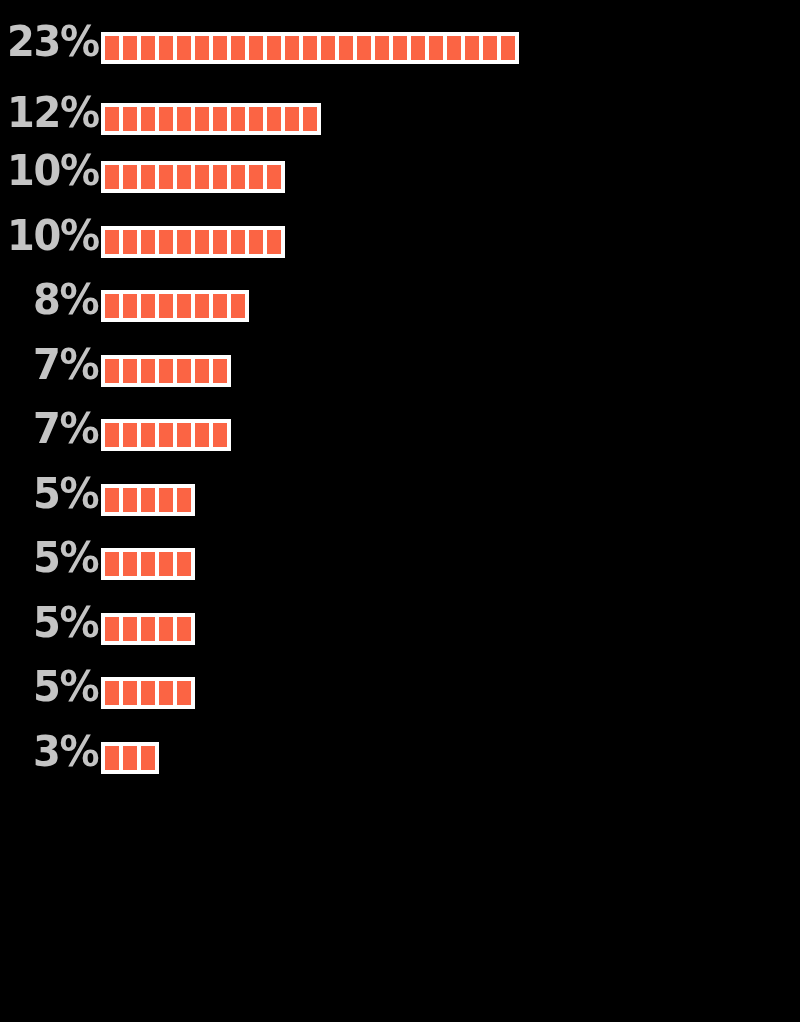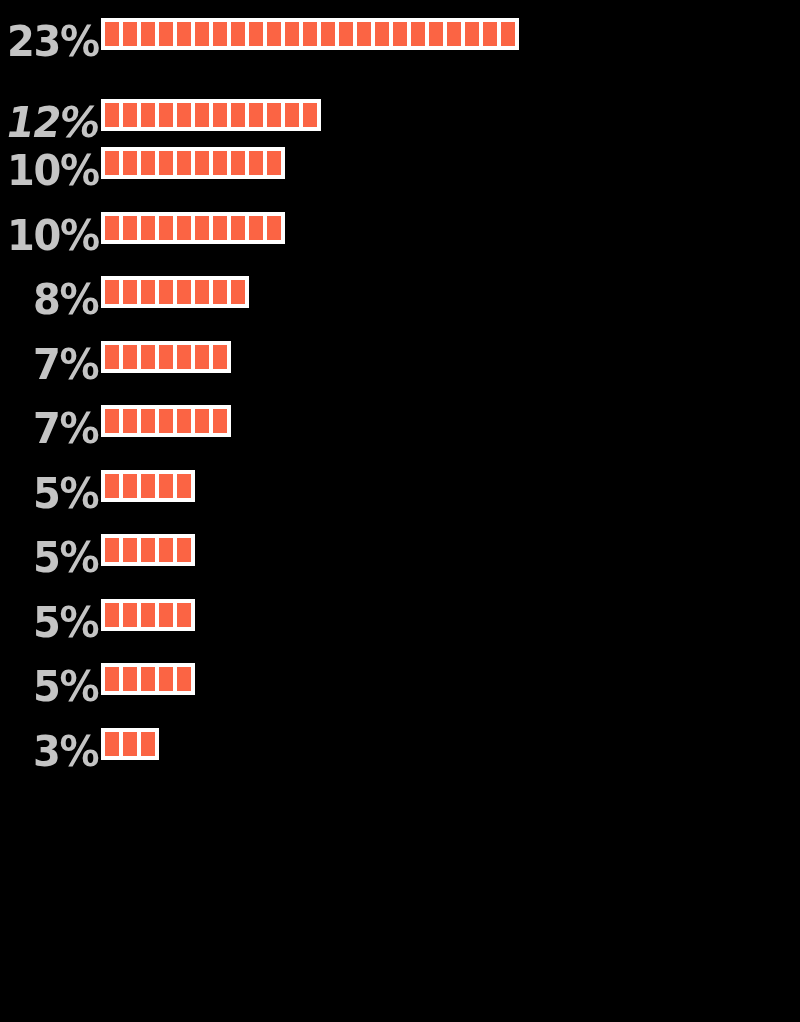--- a/index.html
+++ b/index.html
@@ -30,21 +30,21 @@
     width: 800px;
   }
 
   .chart-row {
     position: absolute;
     left: 0;
     width: 800px;
     height: 46px;
     display: flex;
     flex-direction: row;
-    align-items: flex-start;
+    align-items: flex-end;
   }
 
   .row-label {
     width: 101px;
     flex: 0 0 101px;
     text-align: right;
     color: #c4c4c4;
     font-family: "DejaVu Sans", sans-serif;
     font-weight: 700;
     font-size: 43px;
@@ -102,21 +102,21 @@
           <span class="bar-seg"></span>
           <span class="bar-seg"></span>
           <span class="bar-seg"></span>
           <span class="bar-seg"></span>
           <span class="bar-seg"></span>
           <span class="bar-seg"></span>
           <span class="bar-seg"></span>
           <span class="bar-seg"></span>
         </div>
       </div>
-      <div class="chart-row" style="top: 99px; font-style: italic;">
+      <div class="chart-row" style="top: 89px;">
         <div class="row-label">12%</div>
         <div class="row-bar">
           <span class="bar-seg"></span>
           <span class="bar-seg"></span>
           <span class="bar-seg"></span>
           <span class="bar-seg"></span>
           <span class="bar-seg"></span>
           <span class="bar-seg"></span>
           <span class="bar-seg"></span>
           <span class="bar-seg"></span>

